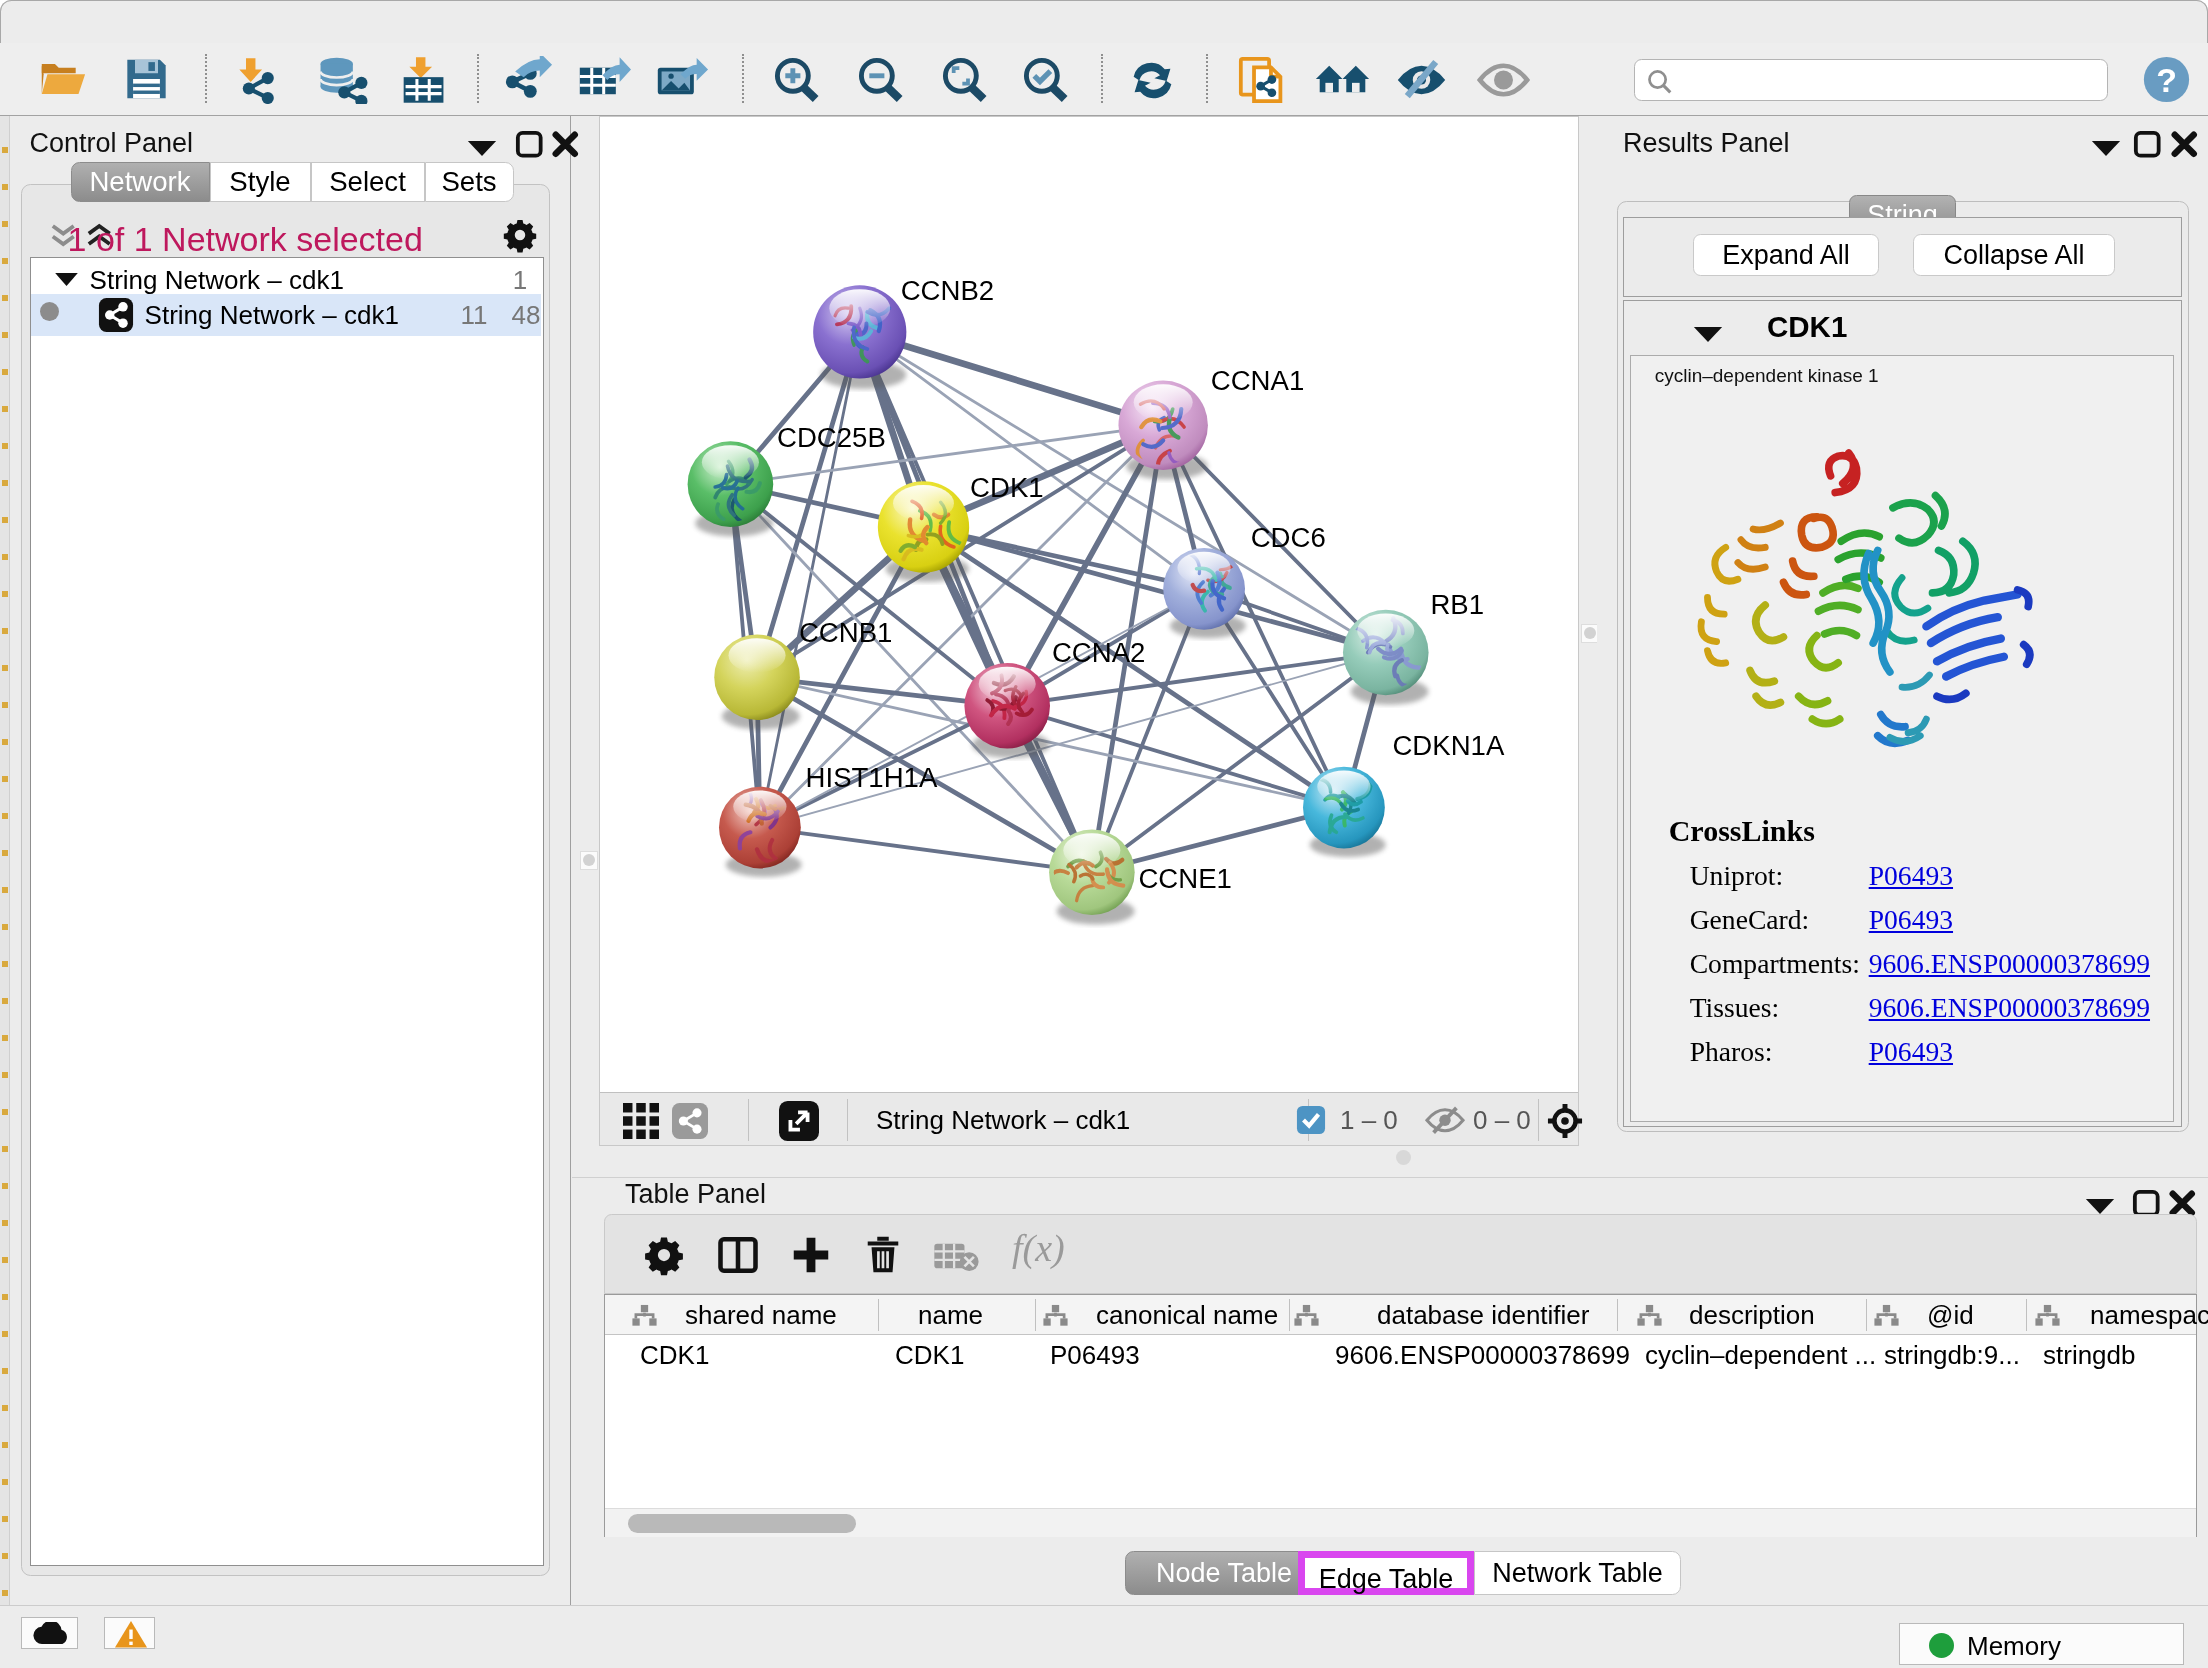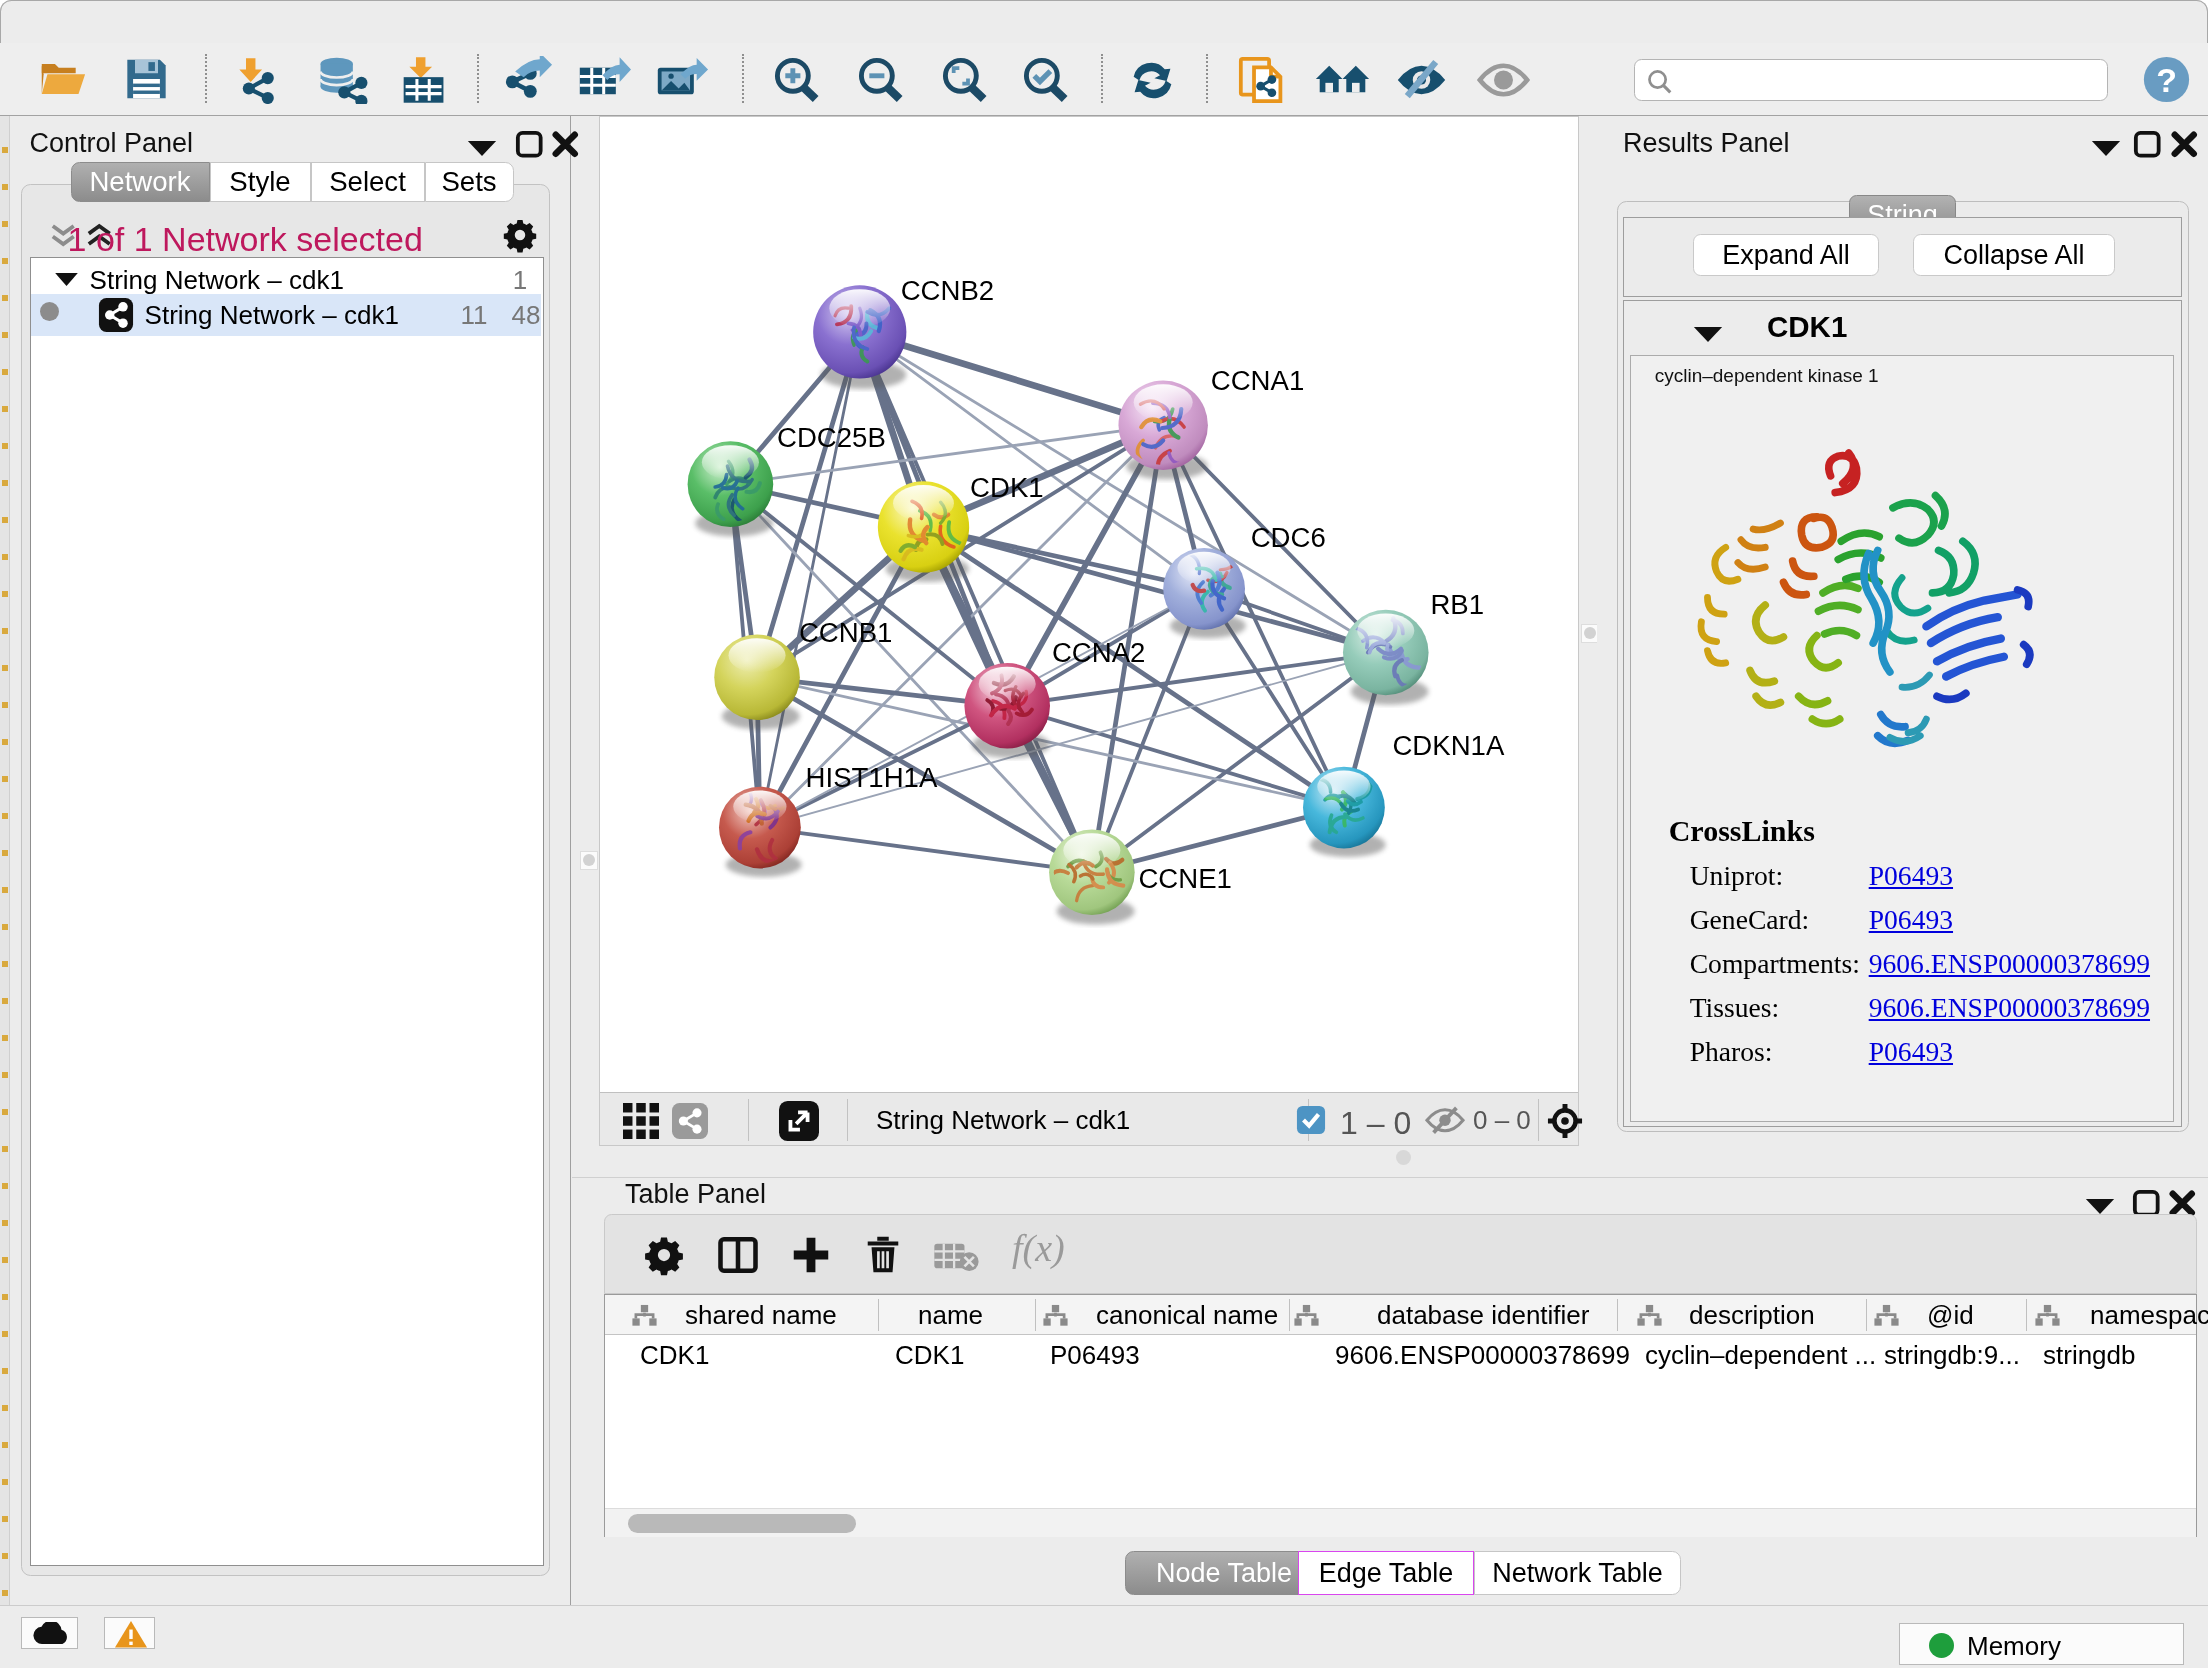--- a/index.html
+++ b/index.html
@@ -695,21 +695,21 @@
         <rect x="0" y="0" width="21" height="21" rx="4.5" fill="#111"></rect>
         <path d="M9 12 L15 6 M15 6 h-5 M15 6 v5 M6 10 v5 h5" stroke="#fff" stroke-width="2" fill="none"></path>
       </svg>
       <div style="position:absolute;left:247px;top:5.7px;width:1px;height:42px;background:#c2c2c2;"></div>
       <div style="position:absolute;left:276px;top:12.4px;font-size:26px;color:#000;">String Network – cdk1</div>
       <div style="position:absolute;left:708px;top:5.7px;width:1px;height:42px;background:#c2c2c2;"></div>
       <svg style="position:absolute;left:696px;top:12.4px" width="30" height="30" viewBox="0 0 16 16">
         <rect x="0.5" y="0.5" width="15" height="15" rx="3" fill="#4d94c4"></rect>
         <path d="M4 8 l3 3 5 -6" stroke="#fff" stroke-width="2.2" fill="none"></path>
       </svg>
-      <div style="position:absolute;left:740px;top:12.4px;font-size:32px;color:#555;">1 – 0</div>
+      <div style="position:absolute;left:740px;top:12.4px;font-size:26px;color:#555;">1 – 0</div>
       <svg style="position:absolute;left:824px;top:13.3px" width="42" height="28.5" viewBox="0 0 22 15">
         <path d="M1.5 7.5 q4.5 -5.5 9.5 -5.5 t9.5 5.5 q-4.5 5.5 -9.5 5.5 t-9.5 -5.5 z" fill="none" stroke="#8c8c8c" stroke-width="1.6"></path>
         <circle cx="11" cy="7.5" r="3" fill="#8c8c8c"></circle>
         <path d="M5 14 L17 1" stroke="#8c8c8c" stroke-width="2"></path>
       </svg>
       <div style="position:absolute;left:873px;top:12.4px;font-size:26px;color:#555;">0 – 0</div>
       <div style="position:absolute;left:938px;top:5.7px;width:1px;height:42px;background:#c2c2c2;"></div>
       <svg style="position:absolute;left:947px;top:9.5px" width="36" height="36" viewBox="0 0 19 19">
         <circle cx="9.5" cy="9.5" r="5.6" fill="none" stroke="#111" stroke-width="2.4"></circle>
         <circle cx="9.5" cy="9.5" r="2" fill="#111"></circle>
@@ -905,21 +905,21 @@
         <span style="position:absolute;left:1040px;top:4.8px;">cyclin–dependent ...</span>
         <span style="position:absolute;left:1279px;top:4.8px;">stringdb:9...</span>
         <span style="position:absolute;left:1438px;top:4.8px;">stringdb</span>
       </div>
       <div style="position:absolute;left:0;top:213px;width:1591px;height:28.5px;background:#f2f2f2;border-top:1px solid #dcdcdc;">
         <div style="position:absolute;left:23px;top:4.8px;width:228px;height:19px;border-radius:9.5px;background:#b9b9b9;"></div>
       </div>
     </div>
 
     <div style="position:absolute;left:553px;top:373px;width:198px;height:44px;background:linear-gradient(#b0b0b0,#8c8c8c);border:1px solid #8c8c8c;border-radius:8.6px 0 0 8.6px;color:#fff;font-size:27px;text-align:center;line-height:42px;">Node Table</div>
-    <div style="position:absolute;left:726px;top:373px;width:176px;height:44px;background:#fff;border:1px solid #d946ef;color:#000;font-size:27px;text-align:center;line-height:42px;">Edge Table</div>
+    <div style="position:absolute;left:726px;top:373px;width:176px;height:44px;background:#fff;border:7px solid #d946ef;color:#000;font-size:27px;text-align:center;line-height:42px;">Edge Table</div>
     <div style="position:absolute;left:902px;top:373px;width:207px;height:44px;background:#fff;border:1px solid #c6c6c6;border-radius:0 8.6px 8.6px 0;color:#000;font-size:27px;text-align:center;line-height:42px;">Network Table</div>
   </div>
 
   <div id="statusbar">
     <div style="position:absolute;left:21px;top:10.5px;width:57px;height:32px;background:#fbfbfb;border:1px solid #b9b9b9;">
       <svg style="position:absolute;left:9.5px;top:4.8px" width="38" height="23" viewBox="0 0 20 12">
           <path fill="#111" d="M5.5 11.5 a4.5 4.5 0 0 1 -0.5 -9 a5.5 5.5 0 0 1 10.5 1.5 a4 4 0 0 1 0.5 7.5 z"></path>
         </svg>
     </div>
     <div style="position:absolute;left:104px;top:10.5px;width:51px;height:32px;background:#fbfbfb;border:1px solid #b9b9b9;">

